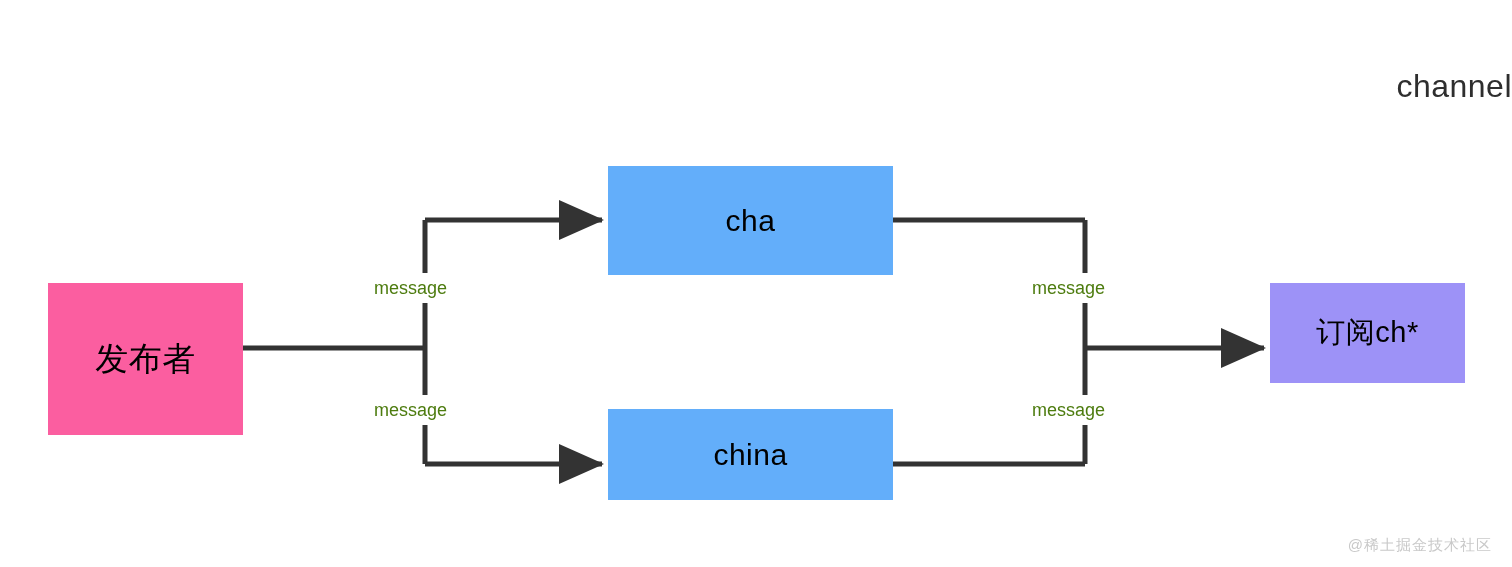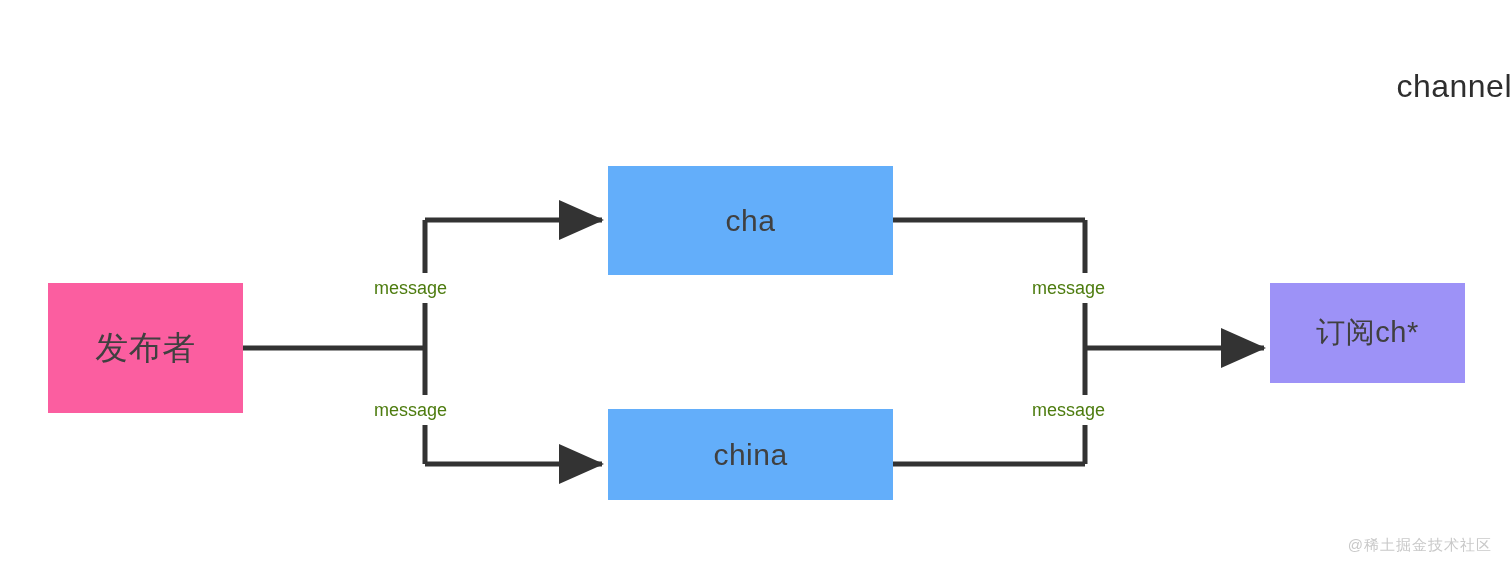--- a/index.html
+++ b/index.html
@@ -22,29 +22,29 @@
     left: 0;
     top: 0;
     width: 1512px;
     height: 567px;
   }
   .node {
     position: absolute;
     display: flex;
     align-items: center;
     justify-content: center;
-    color: #404040;
+    color: #000000;
     box-sizing: border-box;
     letter-spacing: 0.5px;
   }
   .node-publisher {
     left: 48px;
     top: 283px;
     width: 195px;
-    height: 130px;
+    height: 152px;
     background: #fb5ea0;
     font-size: 33px;
   }
   .node-cha {
     left: 608px;
     top: 166px;
     width: 285px;
     height: 109px;
     background: #63aefa;
     font-size: 30px;

